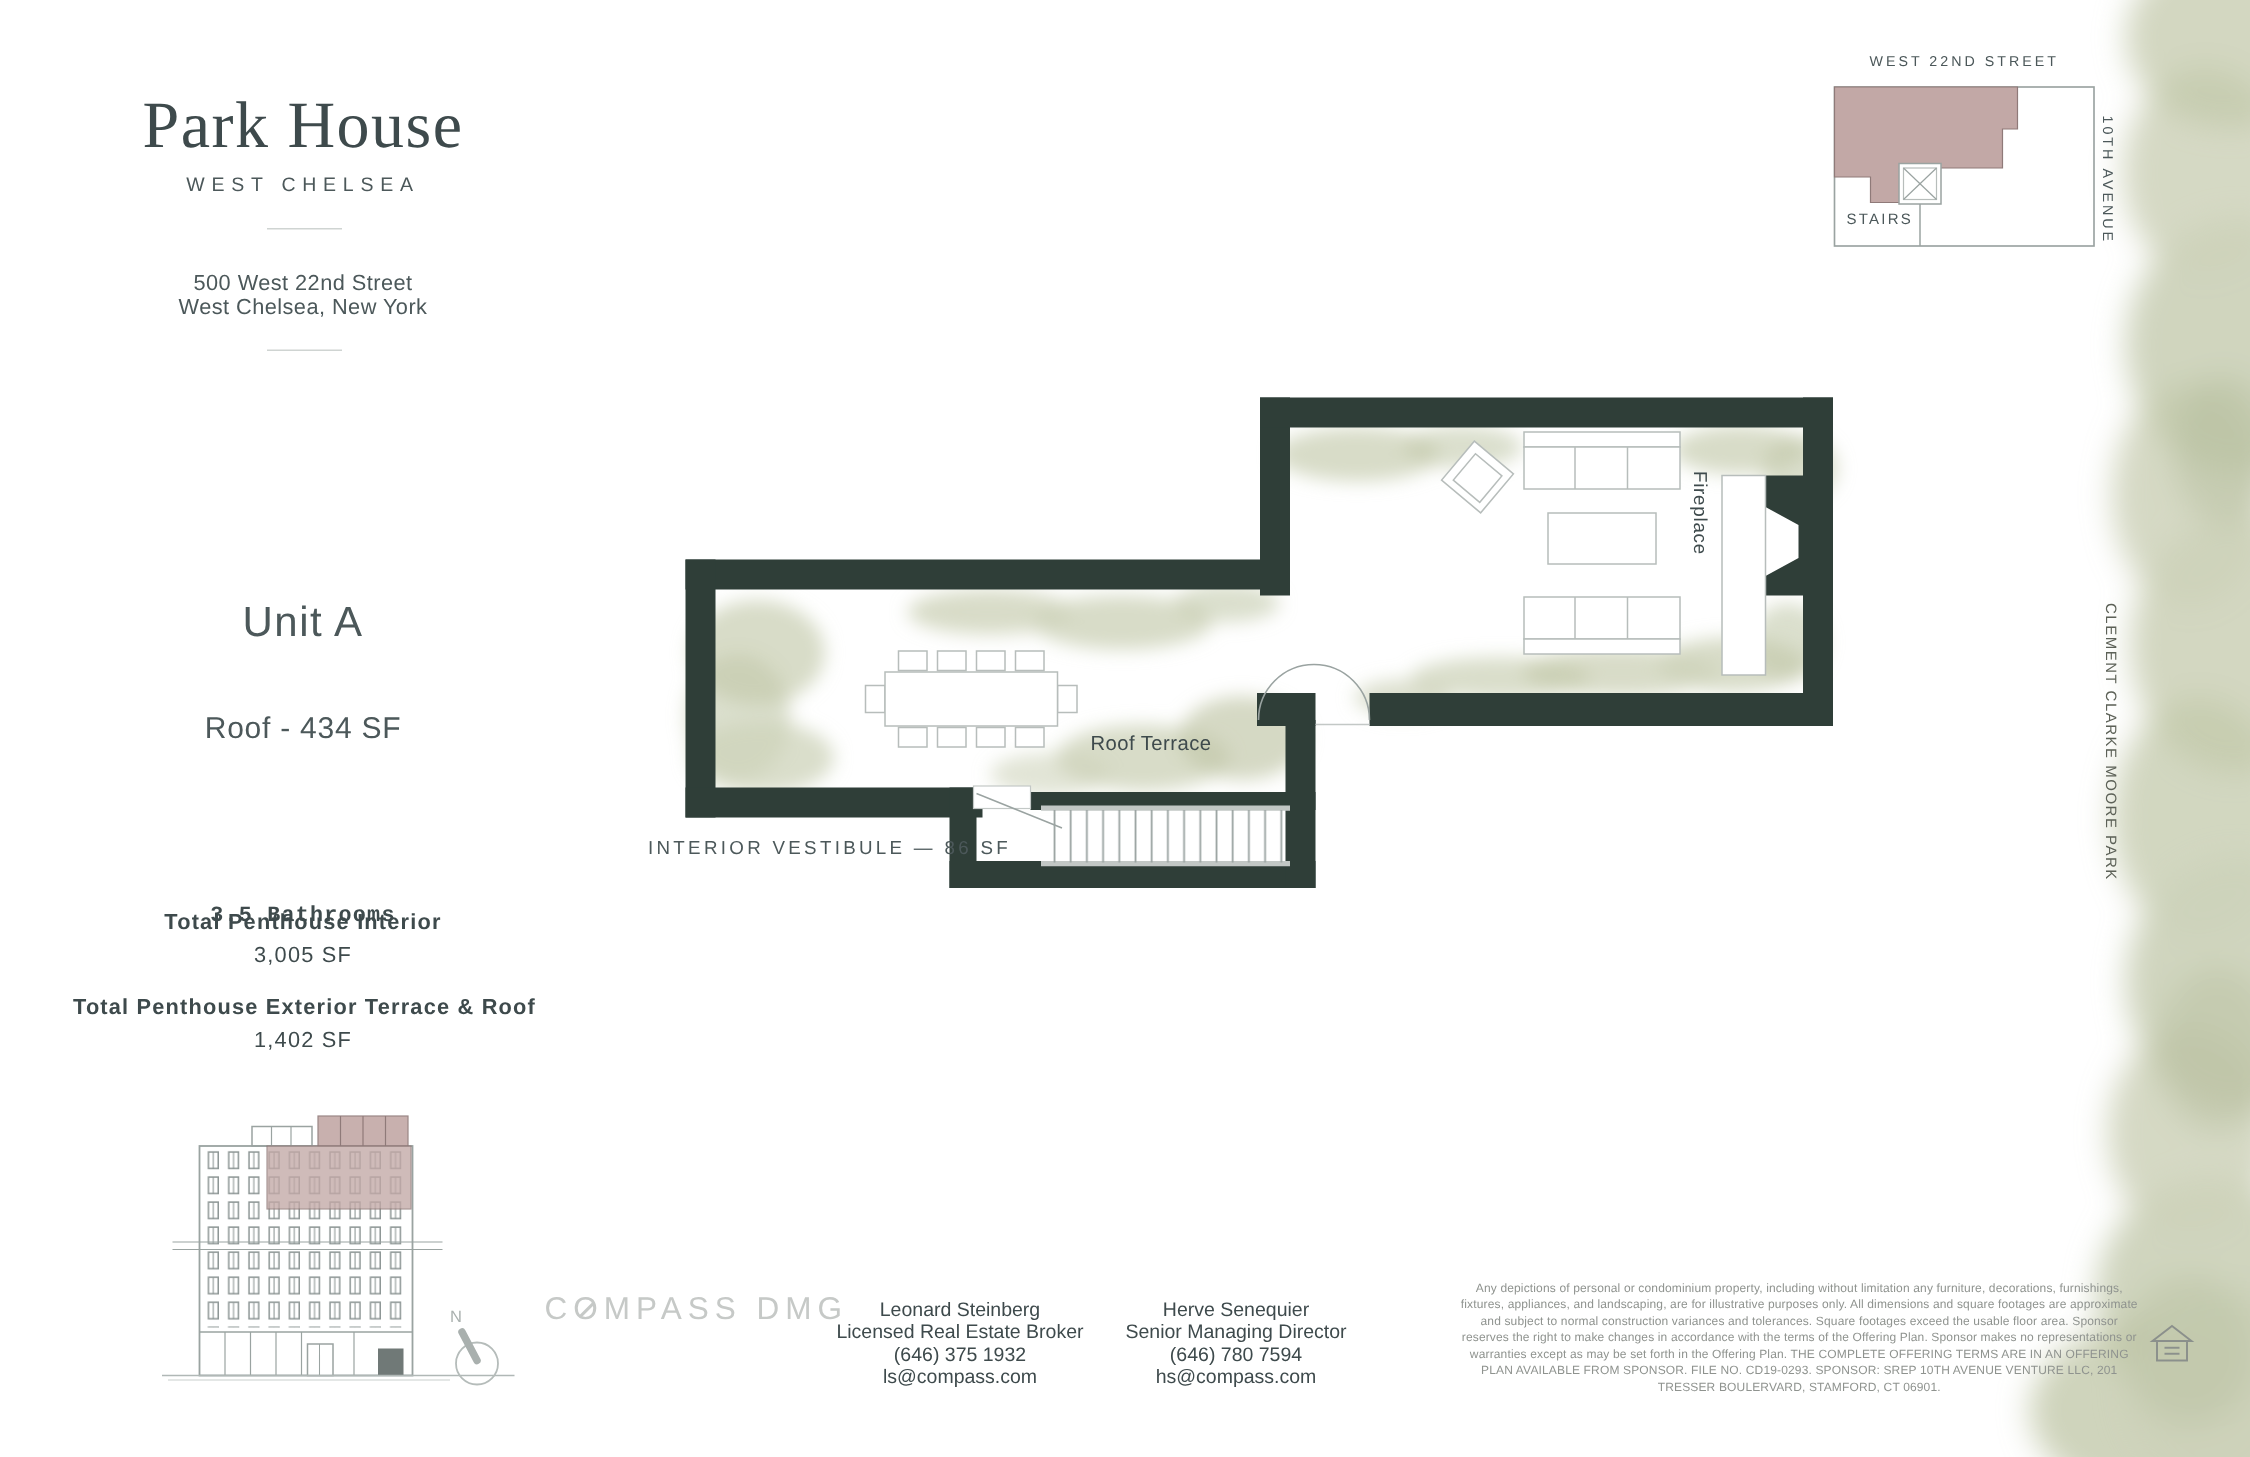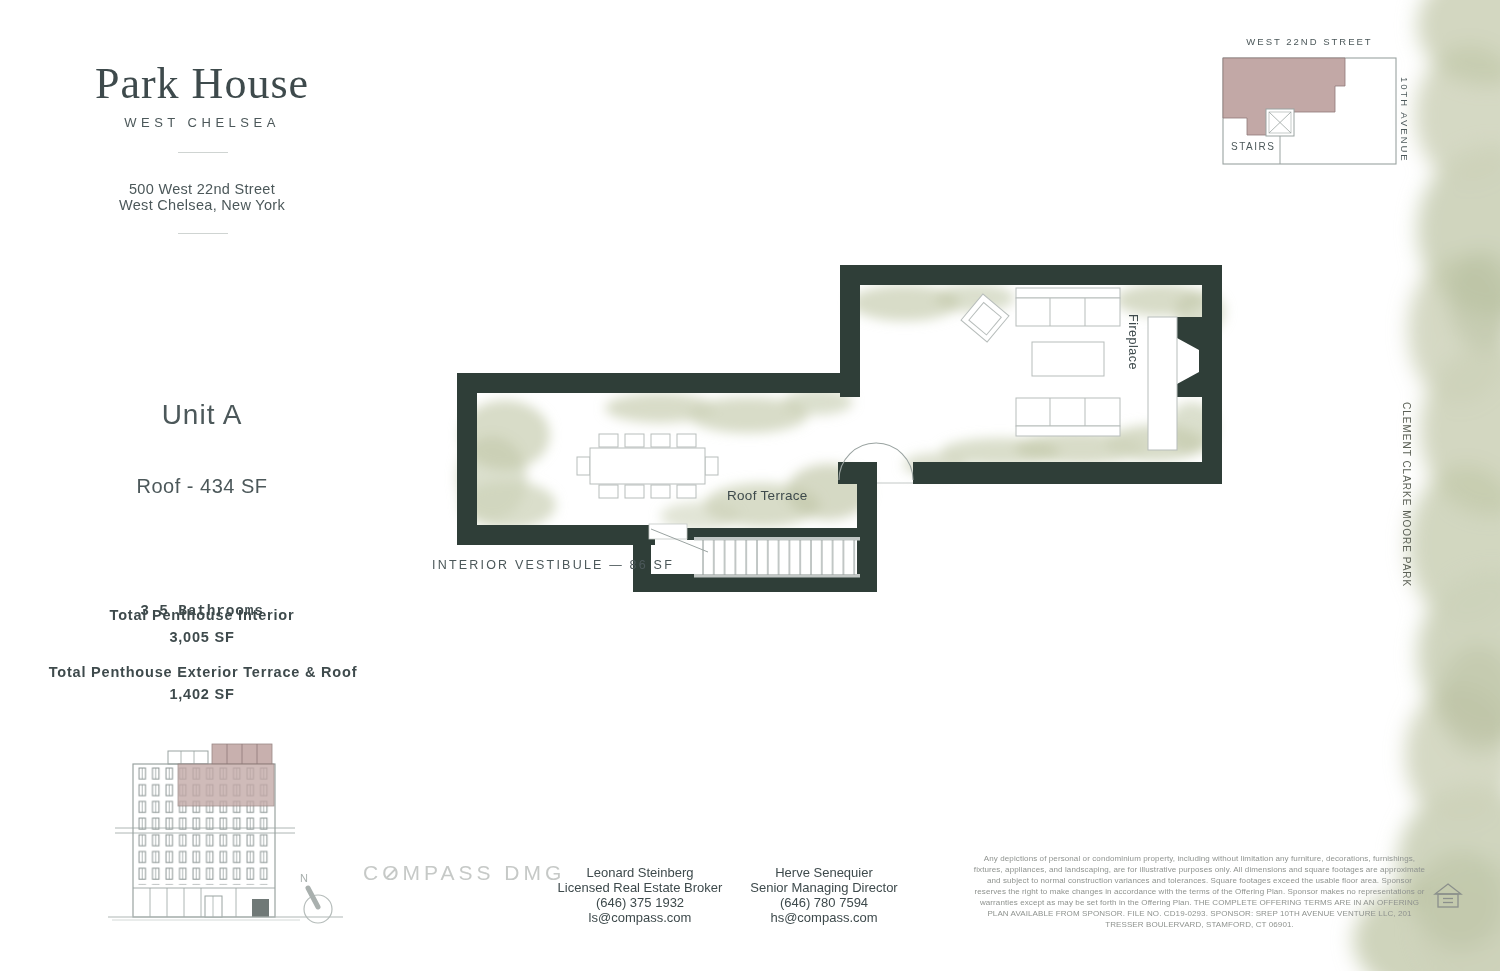--- a/index.html
+++ b/index.html
@@ -16,21 +16,21 @@
   .g1{fill:var(--green_light);}
   .g2{fill:var(--green_mid);}
   .g3{fill:var(--green_dark);}
   
   .title{font-size:44px;font-weight:400;letter-spacing:1px;color:var(--text_dark);font-family:Liberation Serif, serif;}
   .subtitle{font-size:13px;letter-spacing:4.5px;color:var(--text_mid);}
   .body14{font-size:14.5px;line-height:21px;color:var(--text_mid);letter-spacing:.3px;}
   .unitname{font-size:28px;line-height:33px;font-weight:400;color:var(--text_mid);letter-spacing:1px;}
   .floorlabel{font-size:20px;color:var(--text_mid);letter-spacing:.5px;}
   .spec{font-size:14.5px;line-height:22px;color:var(--text_dark);letter-spacing:.8px;font-weight:700;}
-  .spec.light{font-weight:700;}
+  .spec.light{font-weight:400;}
   .planlabel{font-size:13.5px;color:var(--text_dark);letter-spacing:.3px;}
   .smallcaps{font-size:12.5px;letter-spacing:2.2px;color:var(--text_mid);}
   .keytxt{font-size:9.5px;letter-spacing:2px;color:var(--text_mid);}
   .vert{writing-mode:vertical-rl;}
   .agent{font-size:13px;line-height:15px;color:var(--text_dark);}
   .disclaimer{font-size:8px;line-height:11px;color:var(--text_light);text-align:center;letter-spacing:.1px;}
   .logo{font-size:21px;letter-spacing:4px;color:var(--logo_gray);font-weight:400;}
   .divider{height:1px;background:#cfd4d2;}
   .oslash{position:absolute;left:390px;top:867px;width:2px;height:13px;background:var(--logo_gray);
           transform:rotate(45deg);}

